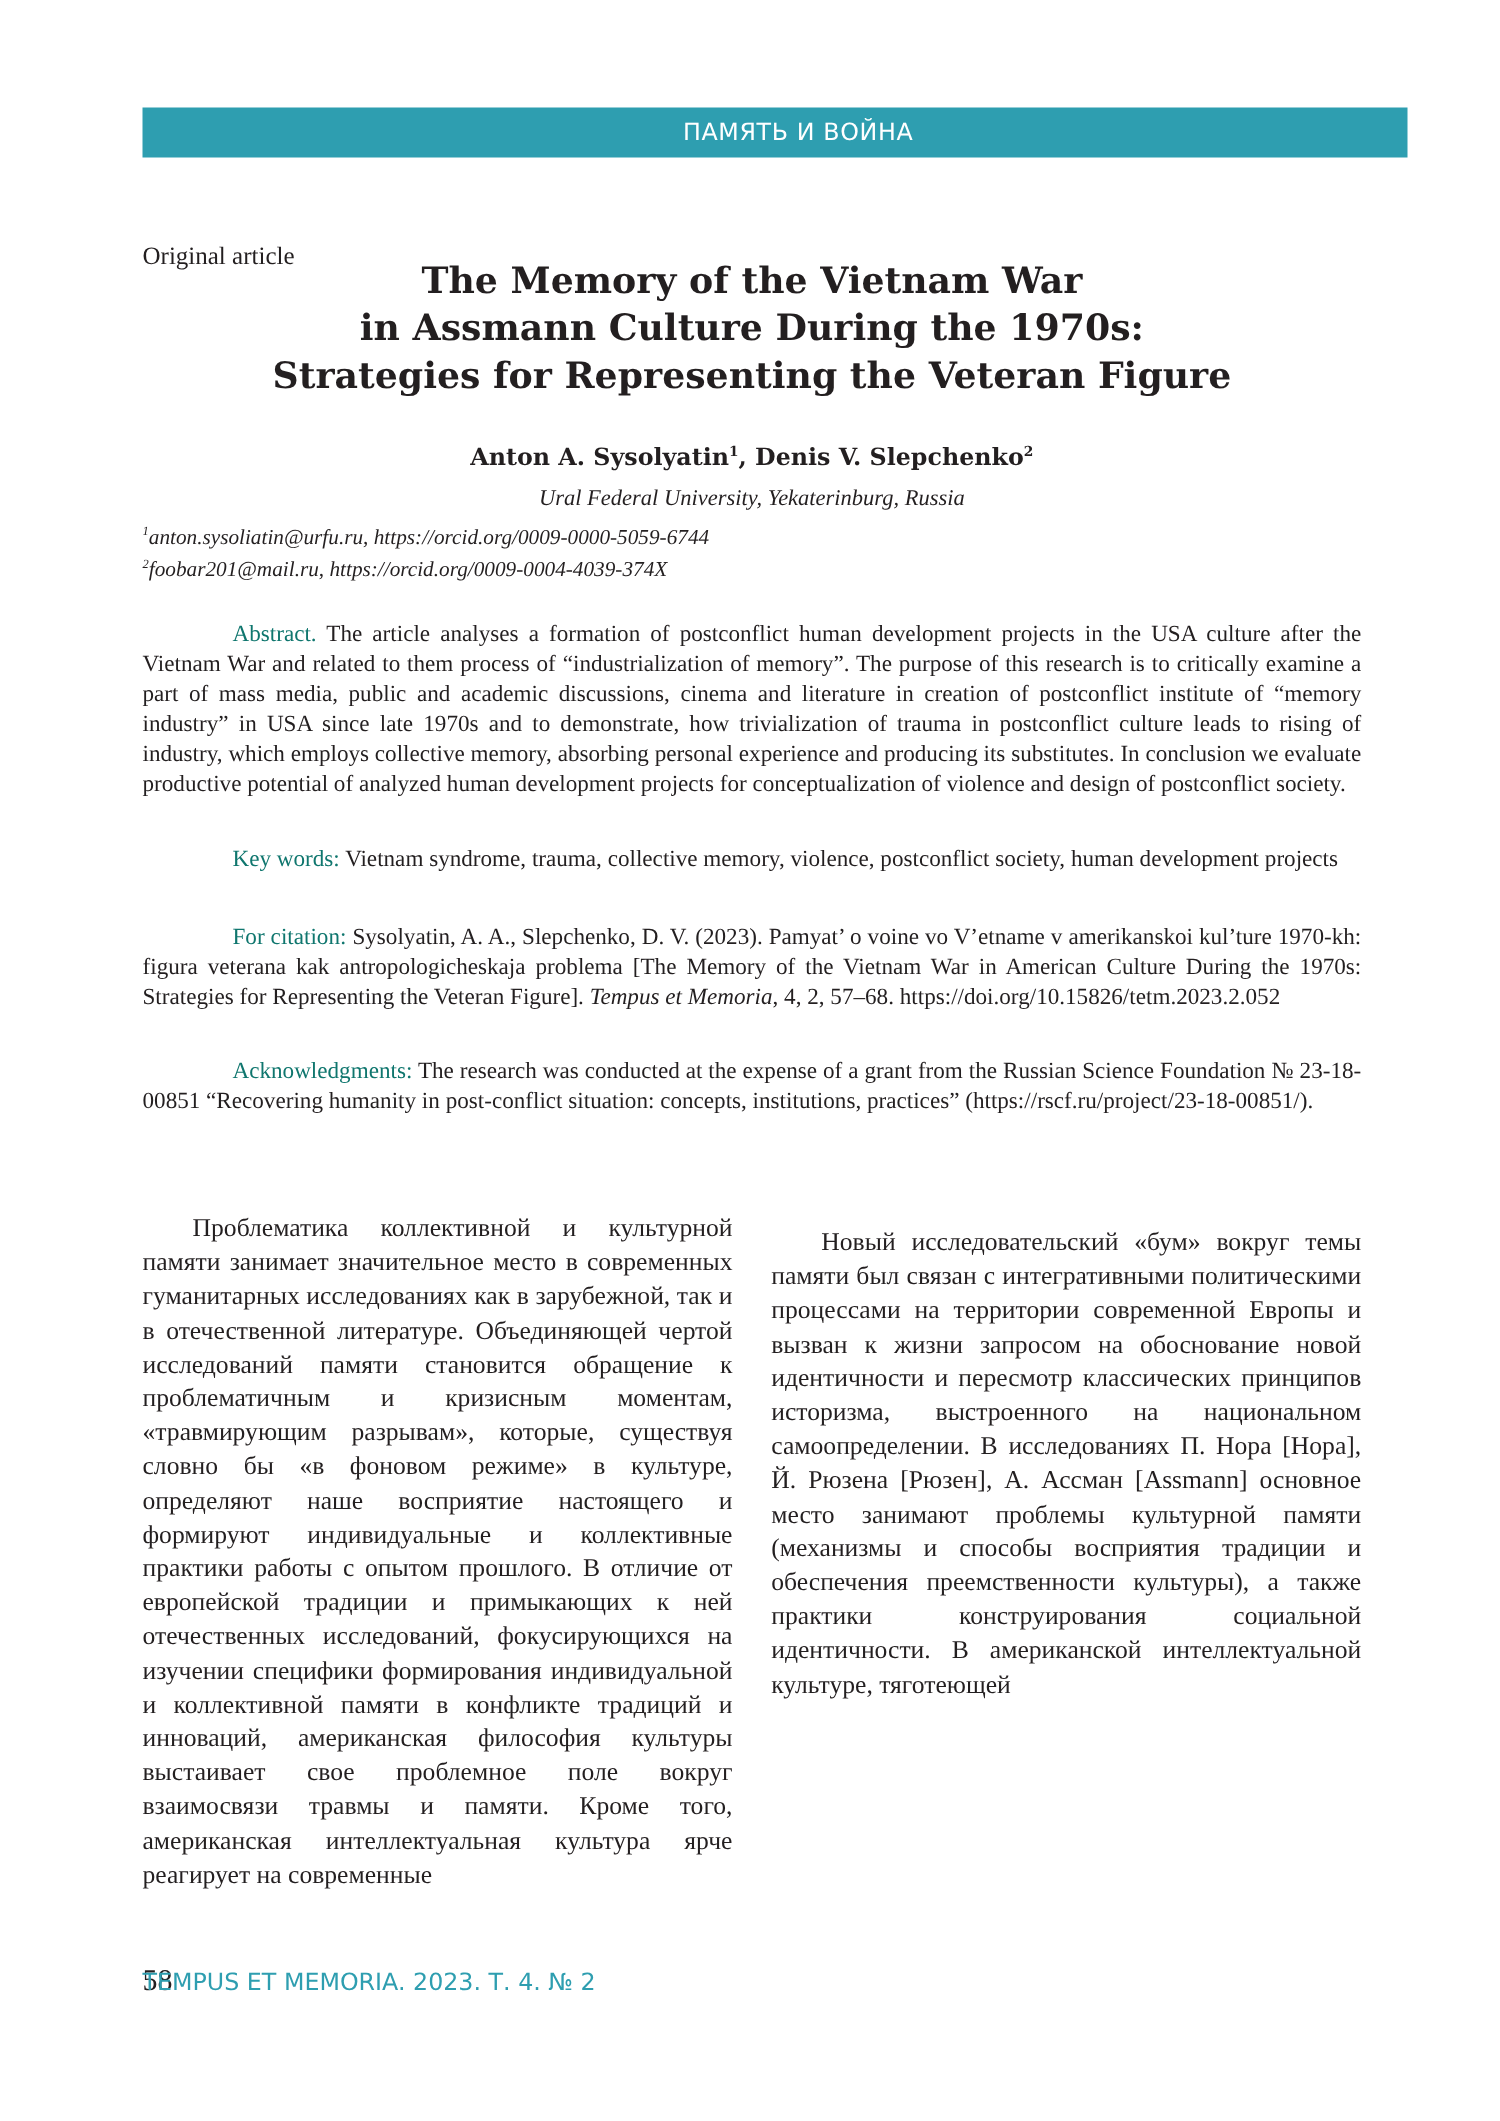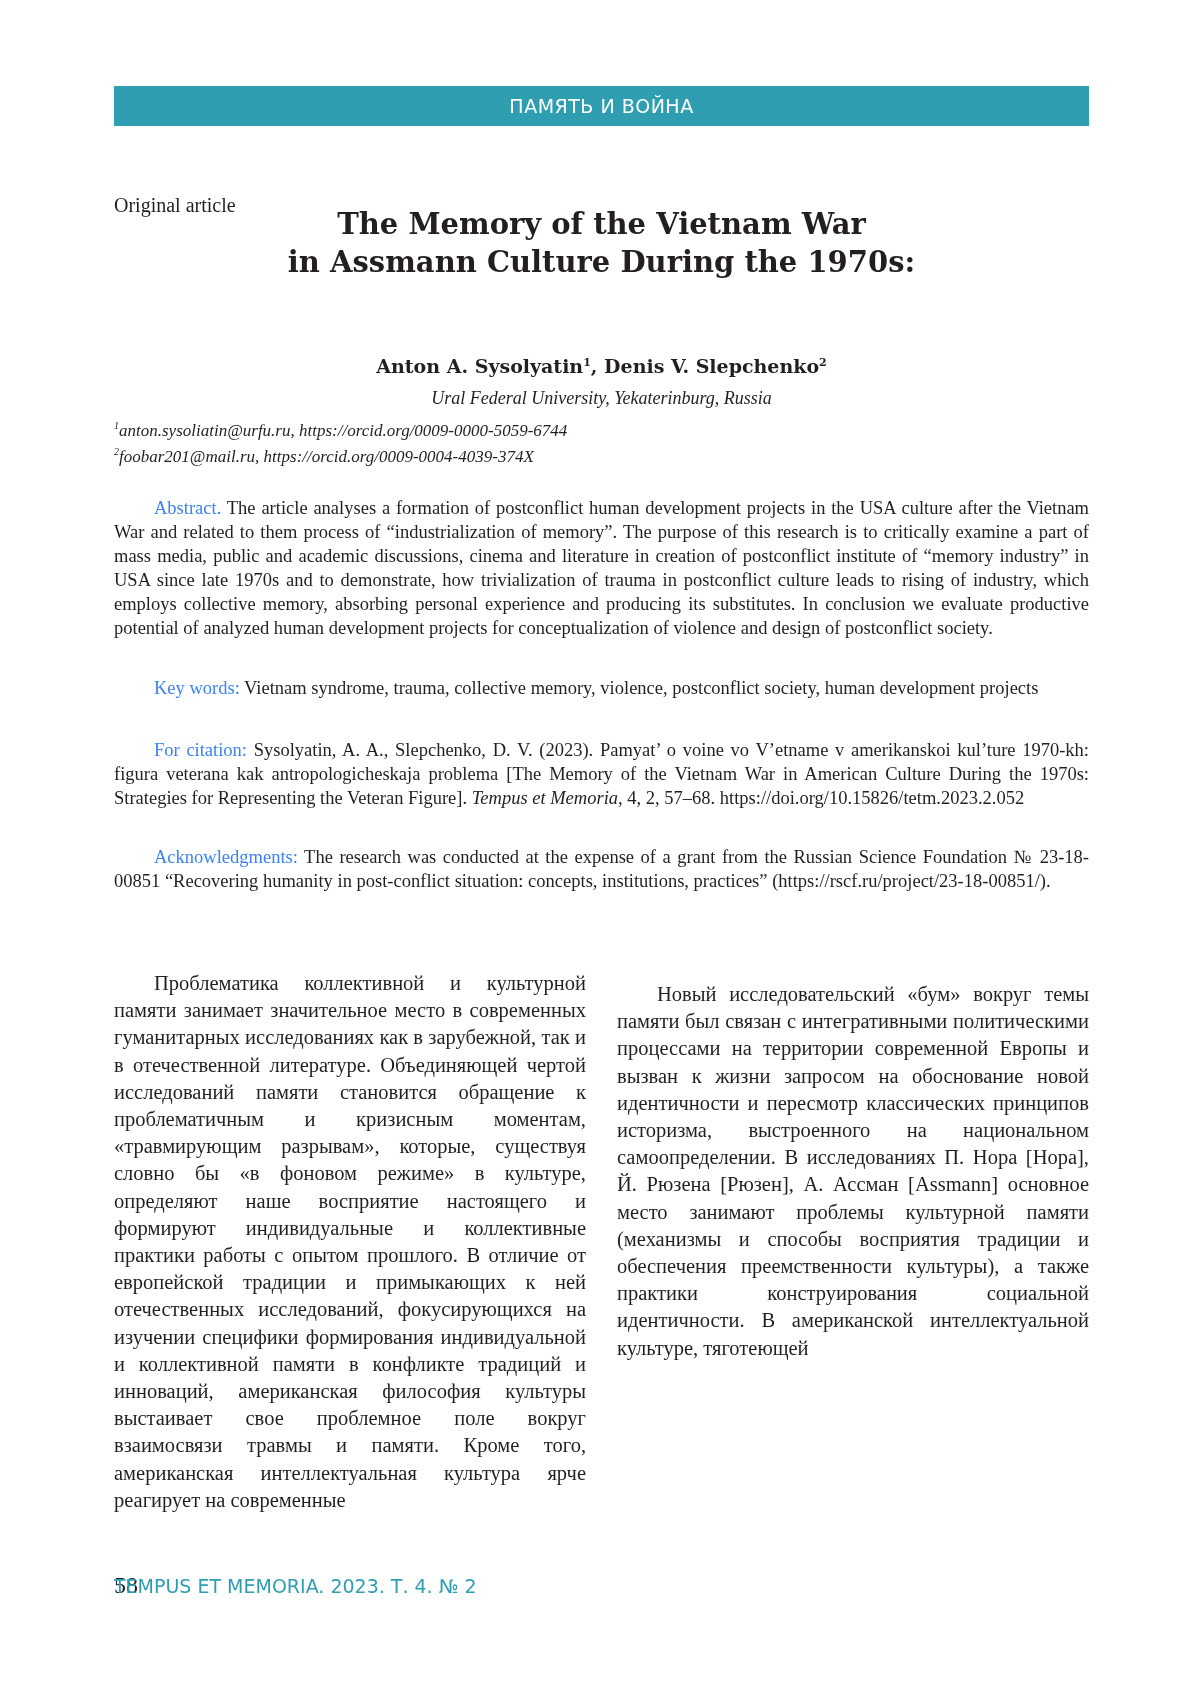--- a/index.html
+++ b/index.html
@@ -7,21 +7,21 @@
     width: 1200px; height: 1697px; position: relative; overflow: hidden;
     font-family: "Liberation Serif", "DejaVu Serif", serif;
     color: #231f20;
   }
   .page { position: absolute; left: 114px; top: 0; width: 975px; }
   .banner {
     position: absolute; top: 86px; left: 0; width: 975px; height: 40px;
     background: #2e9eb0; color: #ffffff;
     font-family: "DejaVu Sans", "Liberation Sans", sans-serif;
     font-size: 19px; letter-spacing: 0.5px;
-    display: flex; align-items: center; justify-content: center;
+    display: flex; align-items: center; justify-content: center; padding-left: 37px;
   }
   .article-type { position: absolute; top: 150px; left: 0; font-size: 20px; margin-top: 44px; }
   .title {
     position: absolute; top: 205px; left: 0; width: 975px; text-align: center;
     font-family: "DejaVu Serif", serif; font-weight: bold; font-size: 29px; line-height: 38px;
     color: #231f20;
   }
   .title div { white-space: nowrap; }
   .authors {
     position: absolute; top: 355px; left: 0; width: 975px; text-align: center;
@@ -31,21 +31,21 @@
   .affil { position: absolute; top: 388px; left: 0; width: 975px; text-align: center; font-style: italic; font-size: 18px; }
   .contact { position: absolute; left: 0; width: 975px; font-style: italic; font-size: 17px; }
   .contact sup { font-size: 10px; }
   .contact.c1 { top: 420px; }
   .contact.c2 { top: 446px; }
   .meta-block {
     position: absolute; left: 0; width: 975px;
     font-size: 18.5px; line-height: 24px; text-align: justify;
   }
   .meta-block .lead { text-indent: 40px; }
-  .label { color: #3b82f6; }
+  .label { color: #0f766e; margin-left: 32px; }
   .abstract { top: 496px; }
   .keywords { top: 676px; }
   .citation { top: 738px; }
   .ack { top: 845px; }
   .columns {
     position: absolute; top: 970px; left: 0; width: 975px;
     display: flex; justify-content: space-between;
   }
   .col {
     width: 472px; font-size: 20.5px; line-height: 27.2px;
@@ -68,20 +68,21 @@
 
   <div class="banner">
     <span>ПАМЯТЬ И ВОЙНА</span>
   </div>
 
   <div class="article-type">Original article</div>
 
   <div class="title">
     <div>The Memory of the Vietnam War</div>
     <div>in Assmann Culture During the 1970s:</div>
+    <div>Strategies for Representing the Veteran Figure</div>
   </div>
 
   <div class="authors">
     <span>Anton A. Sysolyatin</span><sup>1</sup><span>, </span><span>Denis V. Slepchenko</span><sup>2</sup>
   </div>
 
   <div class="affil">Ural Federal University, Yekaterinburg, Russia</div>
 
   <div class="contact c1">
     <sup>1</sup><span>anton.sysoliatin@urfu.ru, https://orcid.org/0009-0000-5059-6744</span>

